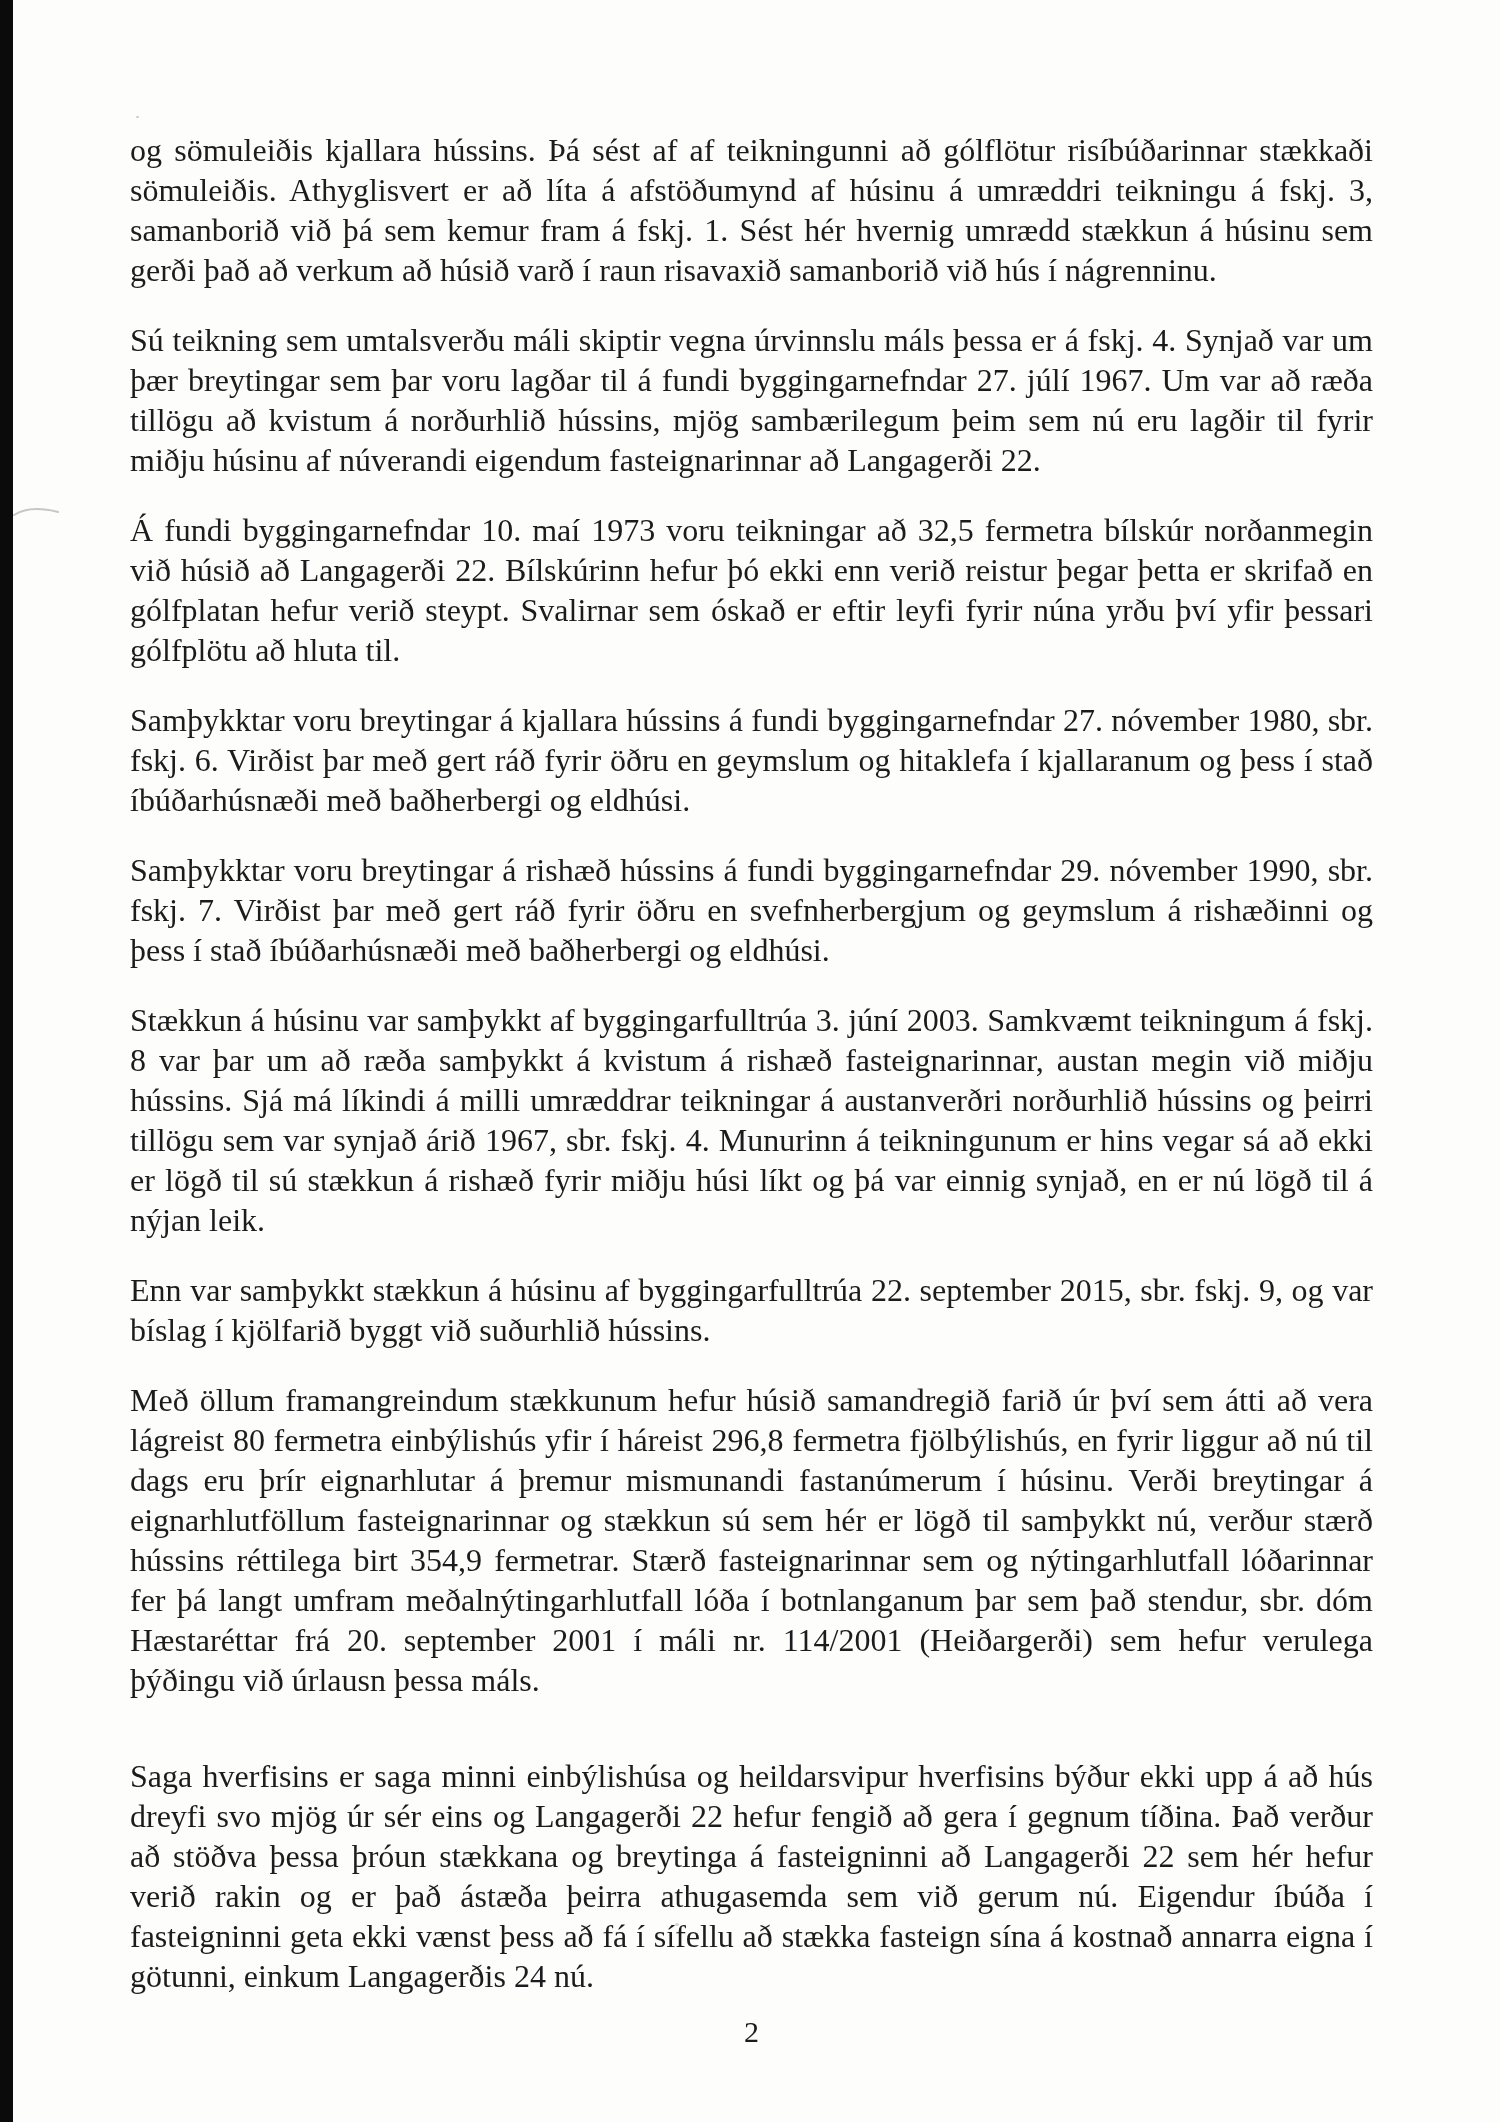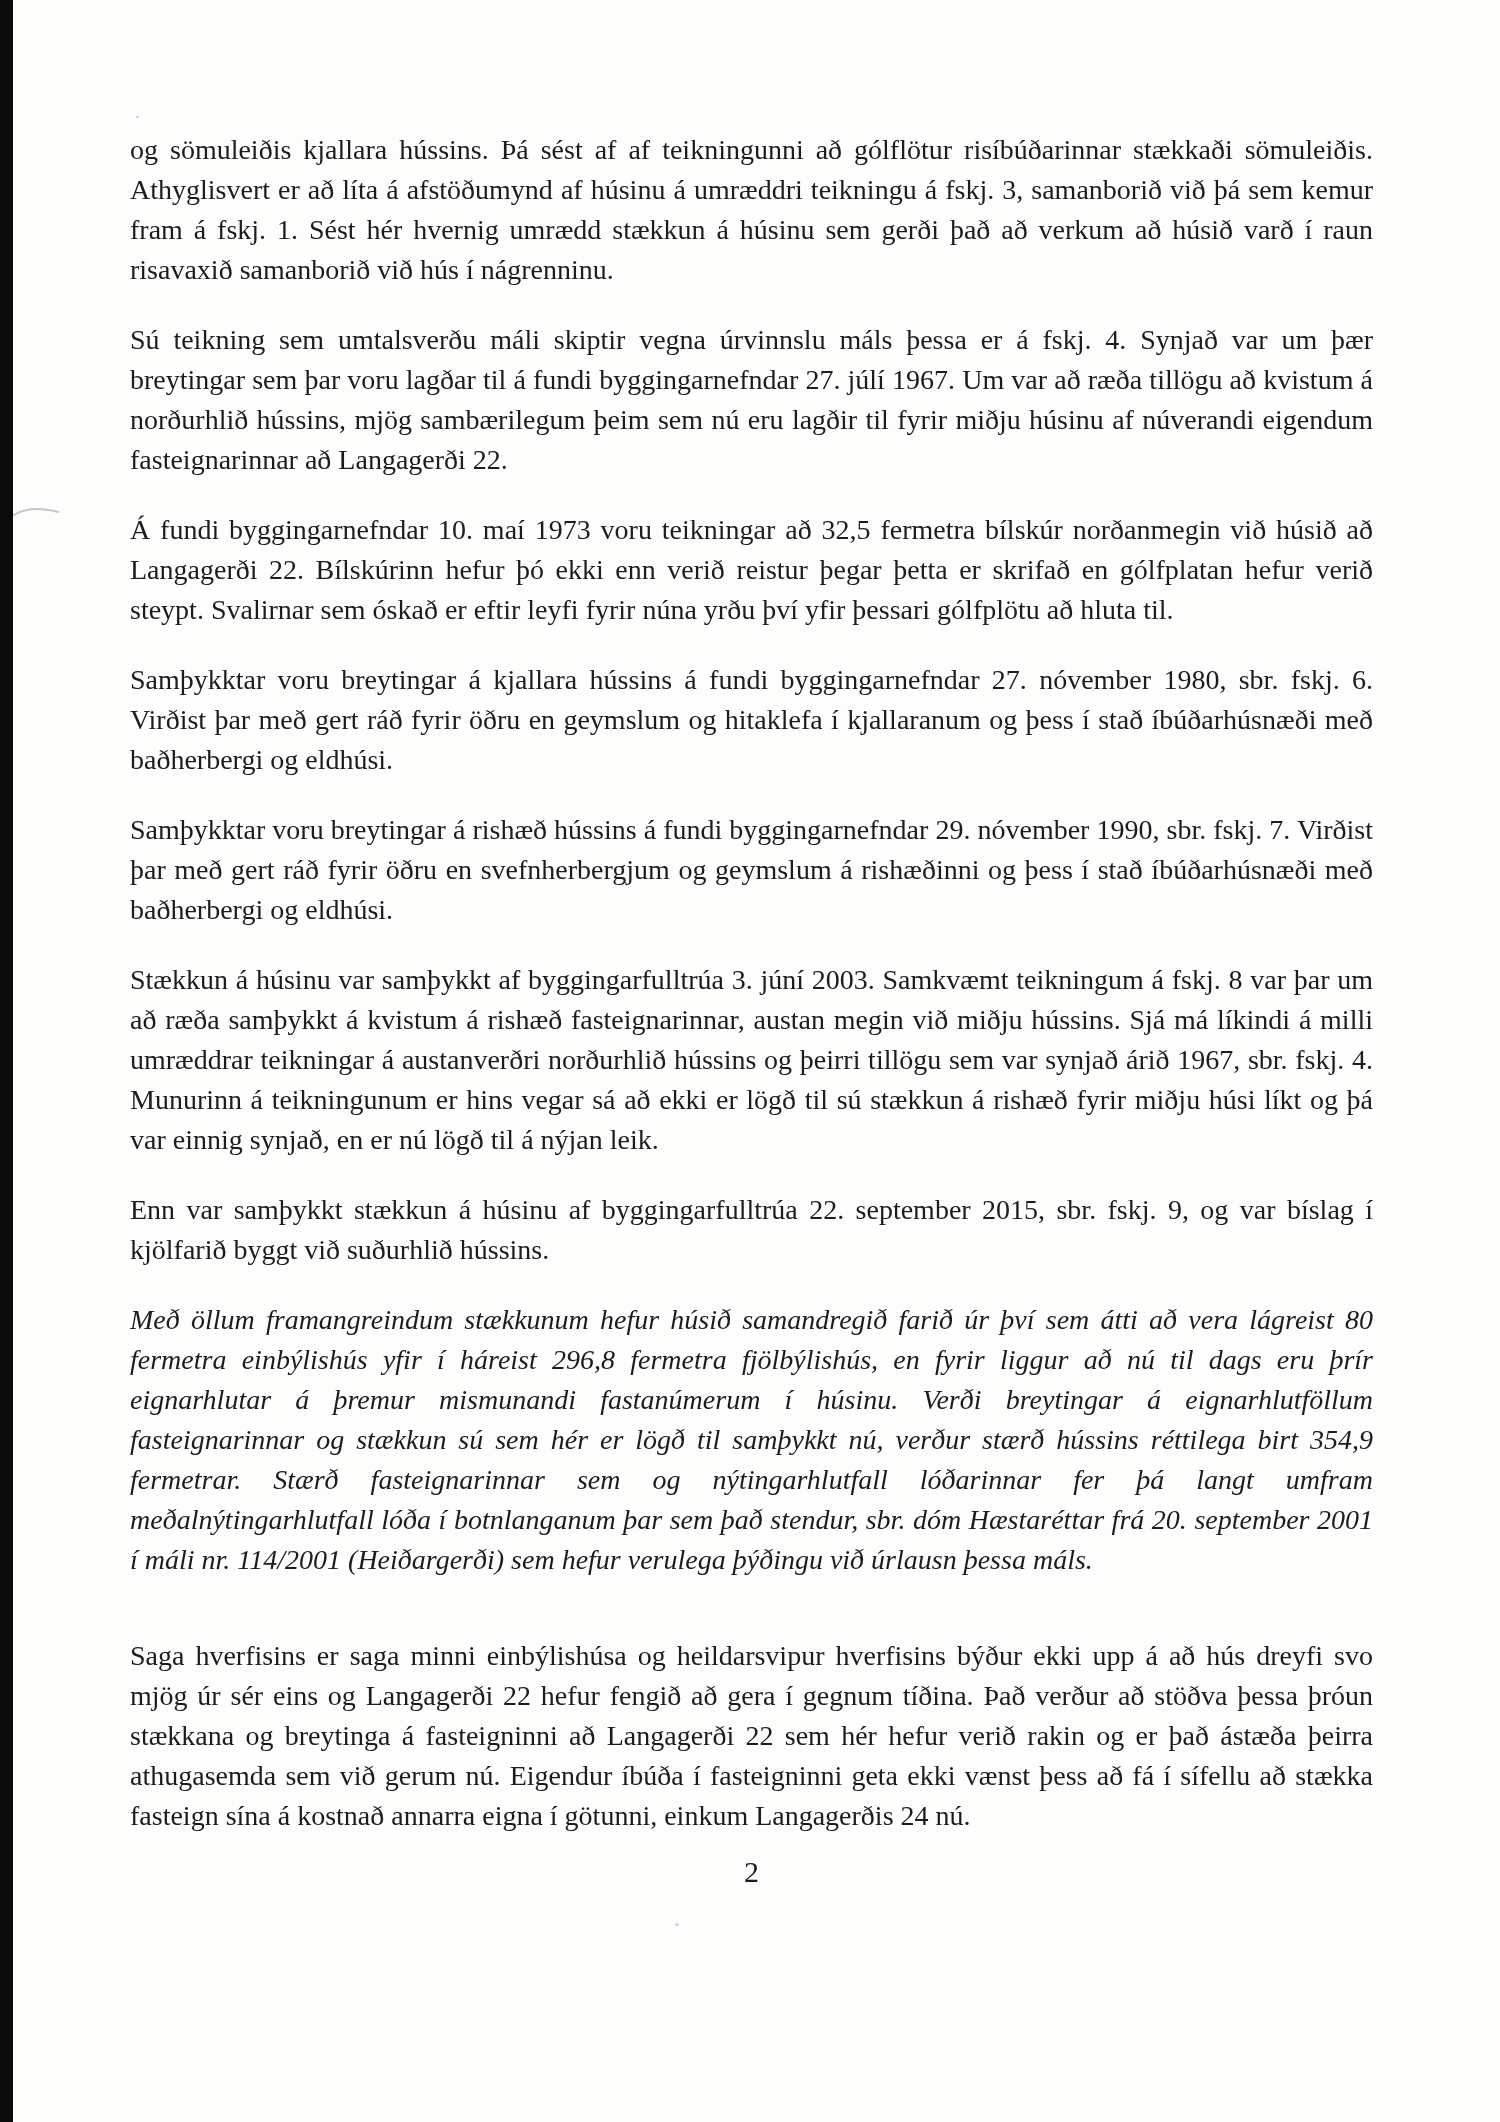--- a/index.html
+++ b/index.html
@@ -26,41 +26,41 @@
   }
   .content {
     position: absolute;
     left: 130px;
     top: 0;
     width: 1243px;
     padding-top: 130px;
   }
   .content p {
     margin: 0 0 30px 0;
-    font-size: 28px;
+    font-size: 32px;
     line-height: 40px;
     text-align: justify;
     text-justify: inter-word;
   }
   .section-heading {
     margin: 6px 0 2px 44px;
     font-size: 28px;
     line-height: 40px;
     font-style: italic;
   }
   .section-heading .h-label {
     display: inline-block;
     margin-right: 28px;
   }
   .section-heading .h-title {
     text-decoration: underline;
     text-underline-offset: 7px;
     text-decoration-thickness: 2px;
   }
-  p.closing-first { margin-top: 16px; font-style: italic; }
+  p.closing-first { margin-top: 16px; }
   p.closing-second { margin-top: 56px; margin-bottom: 13px; }
   .page-number {
     margin-top: 18px;
     text-align: center;
     font-size: 30px;
     line-height: 36px;
   }
   
   .artifact-curve {
     position: absolute;

